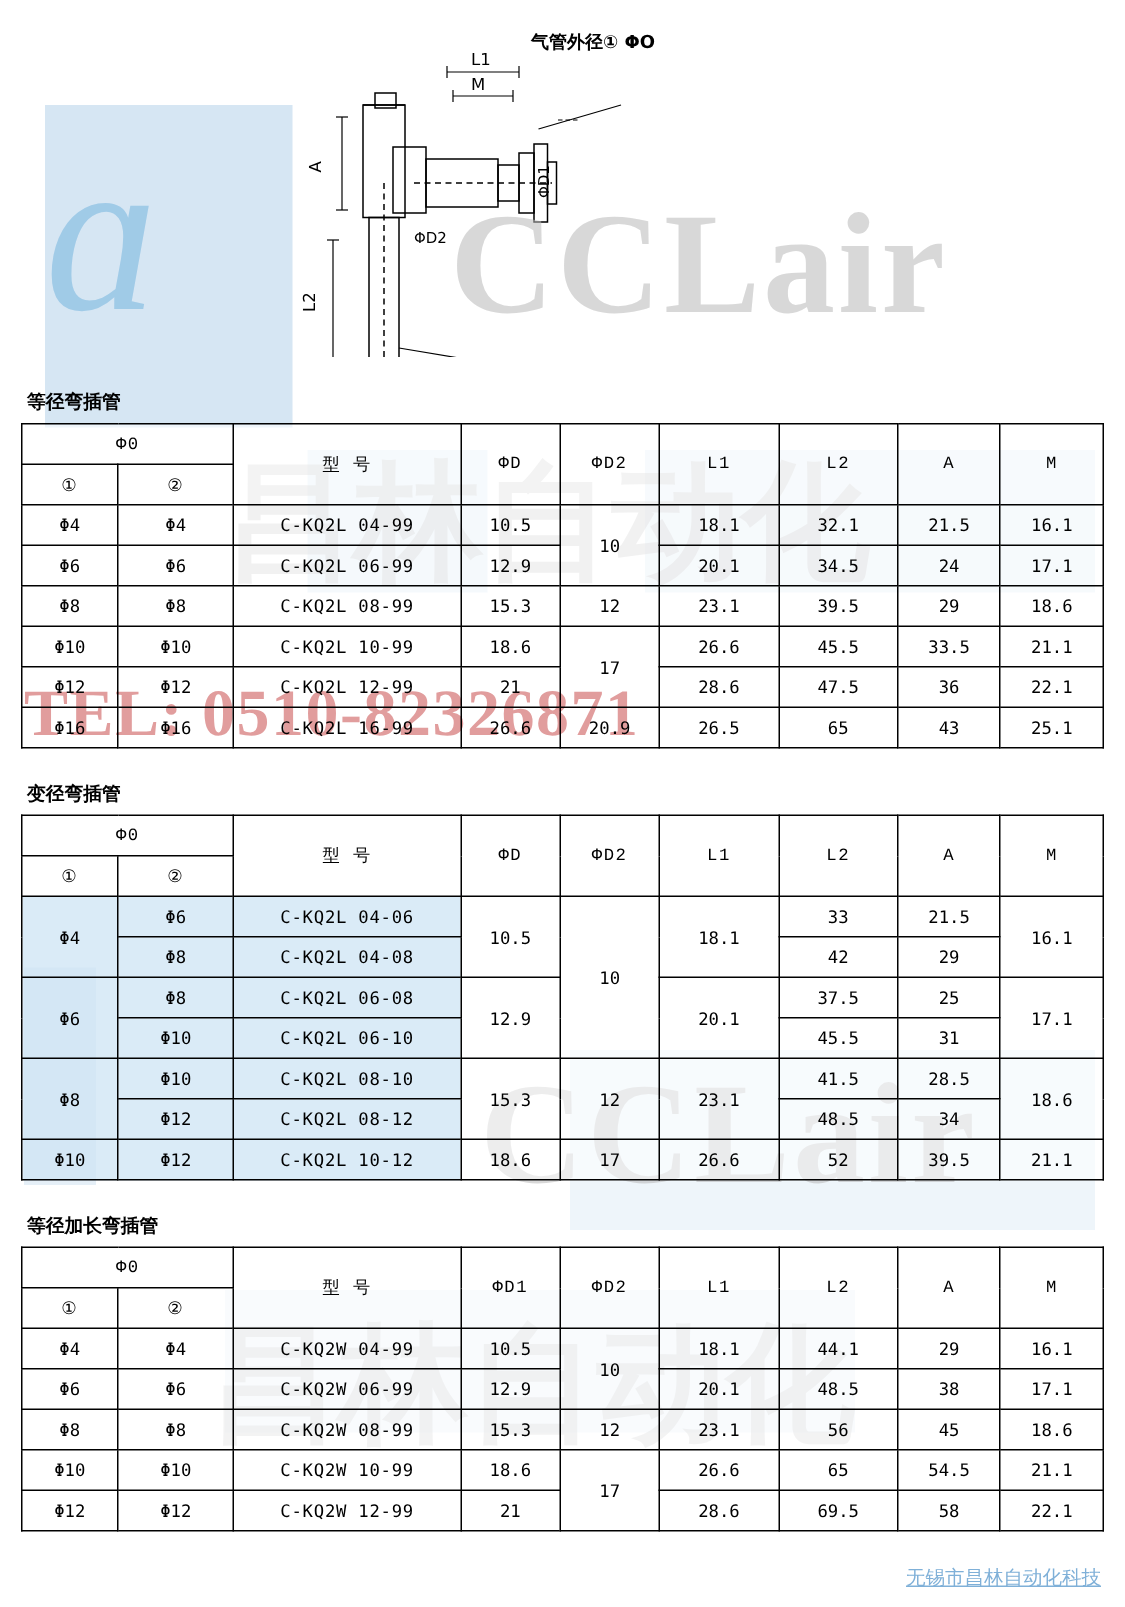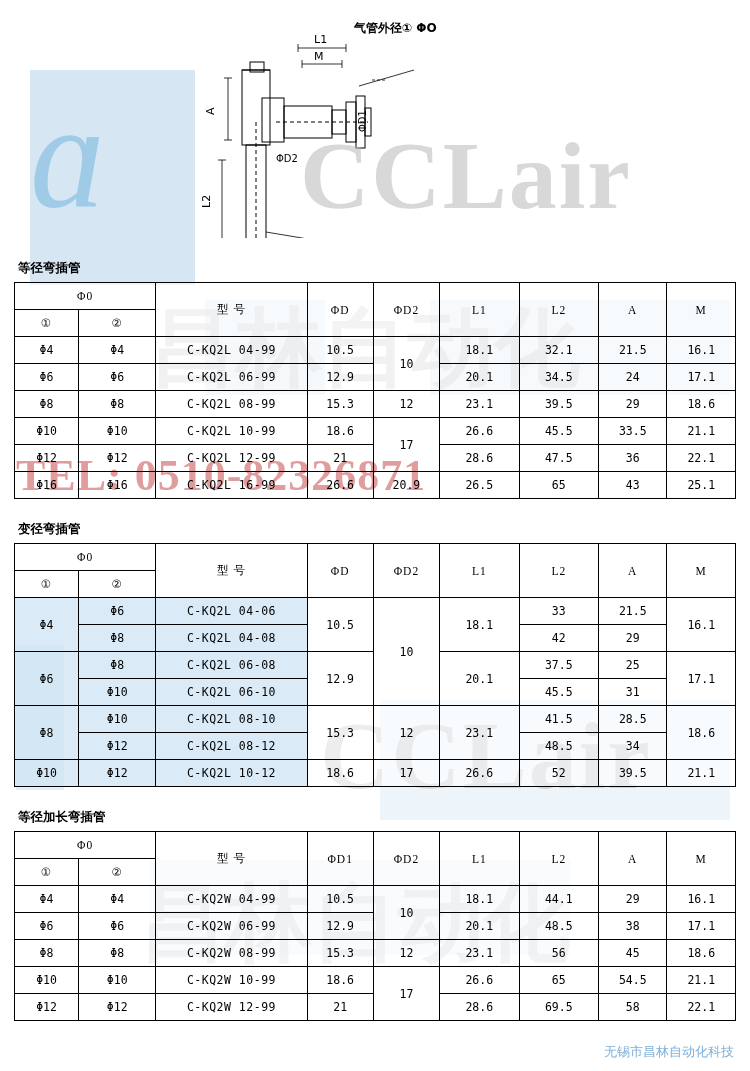--- a/index.html
+++ b/index.html
@@ -114,20 +114,21 @@
     letter-spacing: 1px;
   }
   .wm-footer {
     position: absolute;
     right: 16px;
     bottom: 10px;
     font-size: 13px;
     color: #7fb0d8;
     font-family: "DejaVu Sans", sans-serif;
     white-space: nowrap;
+    text-decoration: underline;
   }
   .wm-alpha {
     position: absolute;
     top: 70px;
     left: 30px;
     font-size: 150px;
     font-family: "Liberation Serif", serif;
     font-style: italic;
     color: #8fc2e4;
     opacity: 0.75;
@@ -169,21 +170,21 @@
     text-align: center;
     vertical-align: middle;
     font-size: 11.5px;
     font-family: "DejaVu Sans Mono", monospace;
     padding: 3px 2px;
     height: 20px;
     background: rgba(255,255,255,0.55);
   }
   table.spec th {
     font-weight: normal;
-    font-family: Liberation Serif, serif;
+    font-family: Liberation Mono, monospace;
     font-size: 11.5px;
     letter-spacing: 1px;
     background: rgba(255,255,255,0.6);
   }
   td.model, th.model {
     font-family: "DejaVu Sans Mono", monospace;
     letter-spacing: 0.5px;
   }
   .blue {
     background: rgba(205,228,244,0.75) !important;

